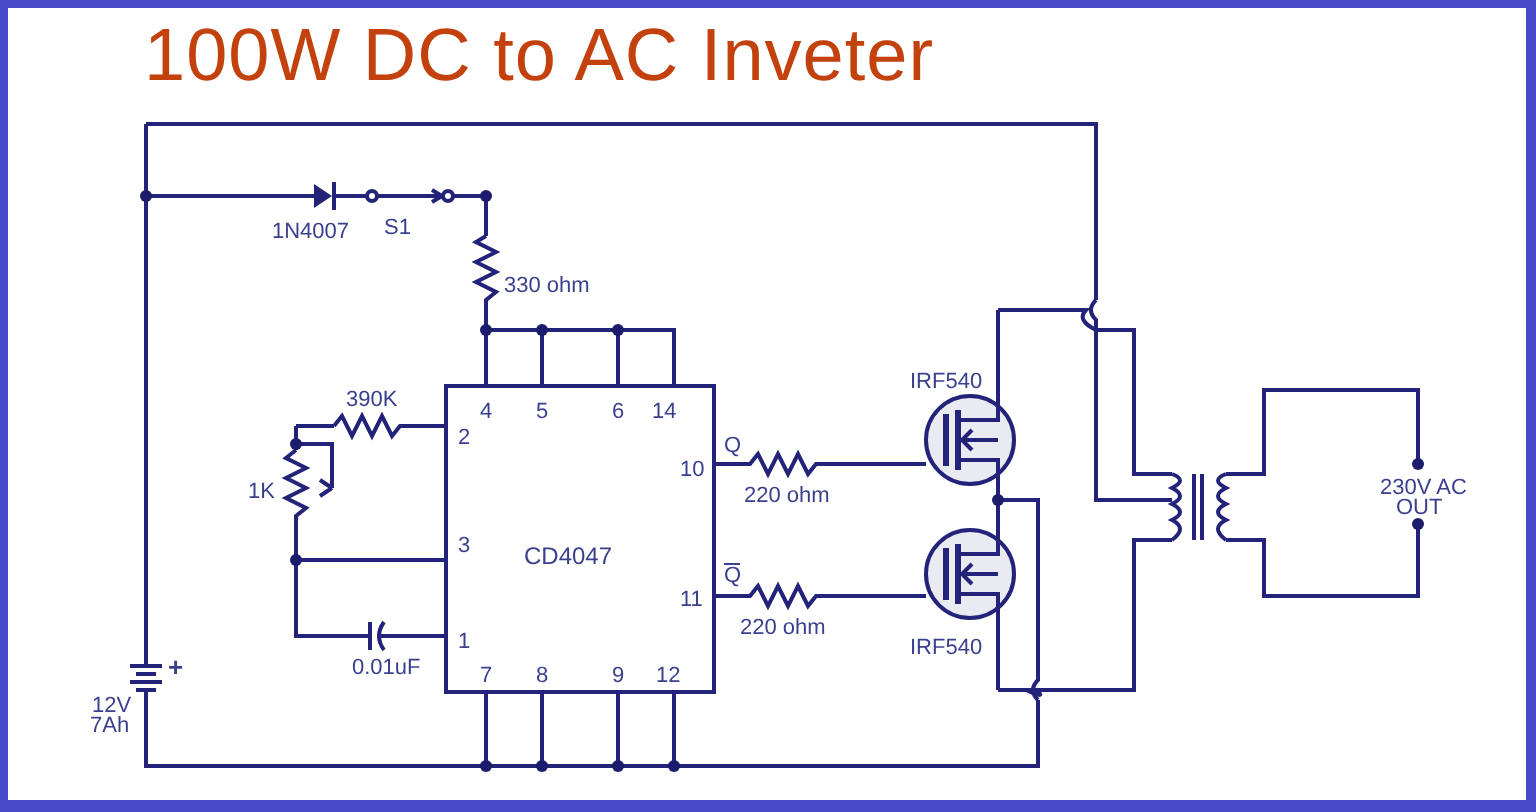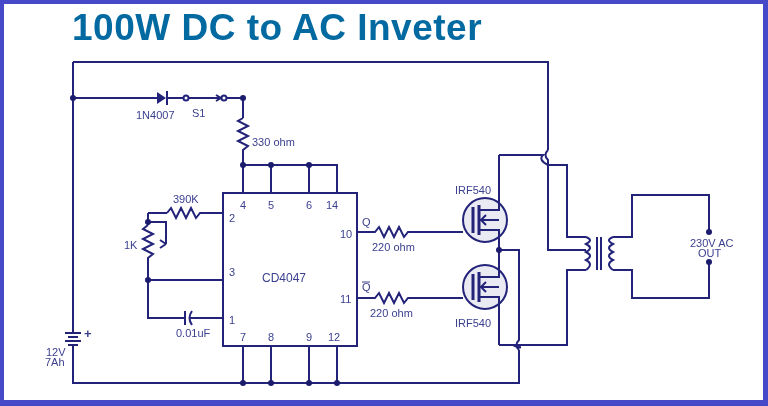--- a/index.html
+++ b/index.html
@@ -1,18 +1,18 @@
 <!DOCTYPE html>
 <html><head>
 <meta charset="utf-8">
 <style>
   html, body { margin:0; padding:0; background:#ffffff; }
   body { width:768px; height:406px; overflow:hidden; position:relative; font-family:"Liberation Sans", sans-serif; }
   .frame { position:absolute; left:0; top:0; width:768px; height:406px; box-sizing:border-box; border:4px solid #4649c8; border-right-width:5px; border-bottom-width:6px; background:#fff; }
-  .title { position:absolute; left:72px; top:7px; font-family:"Liberation Sans", sans-serif; font-weight:bold; font-size:37px; color:#0369a1; letter-spacing:0.5px; white-space:nowrap; }
+  .title { position:absolute; left:72px; top:7px; font-family:"Liberation Sans", sans-serif; font-weight:normal; font-size:37px; color:#c2410c; letter-spacing:0.5px; white-space:nowrap; }
   svg { position:absolute; left:0; top:0; }
   .wire { stroke:#23237a; stroke-width:2; fill:none; }
   .dot { fill:#1c1c6e; }
   .lbl { font-family:"Liberation Sans", sans-serif; font-size:11px; fill:#3a3f8e; }
   .pin { font-family:"Liberation Sans", sans-serif; font-size:11px; fill:#3a3f8e; }
   .chip { font-family:"Liberation Sans", sans-serif; font-size:12px; fill:#3a3f8e; }
   .mos { fill:#e9eaf2; stroke:#23237a; stroke-width:2; }
 </style>
 </head>
 <body>

